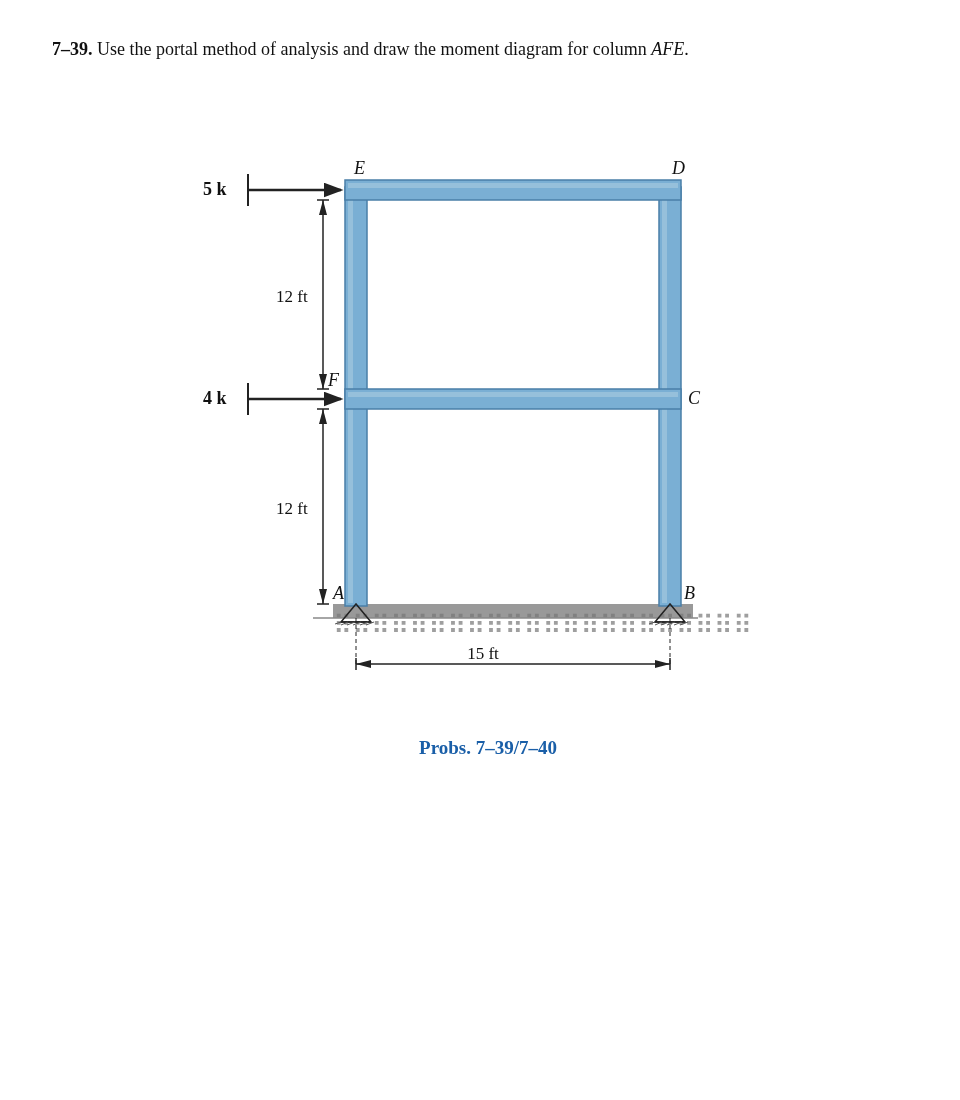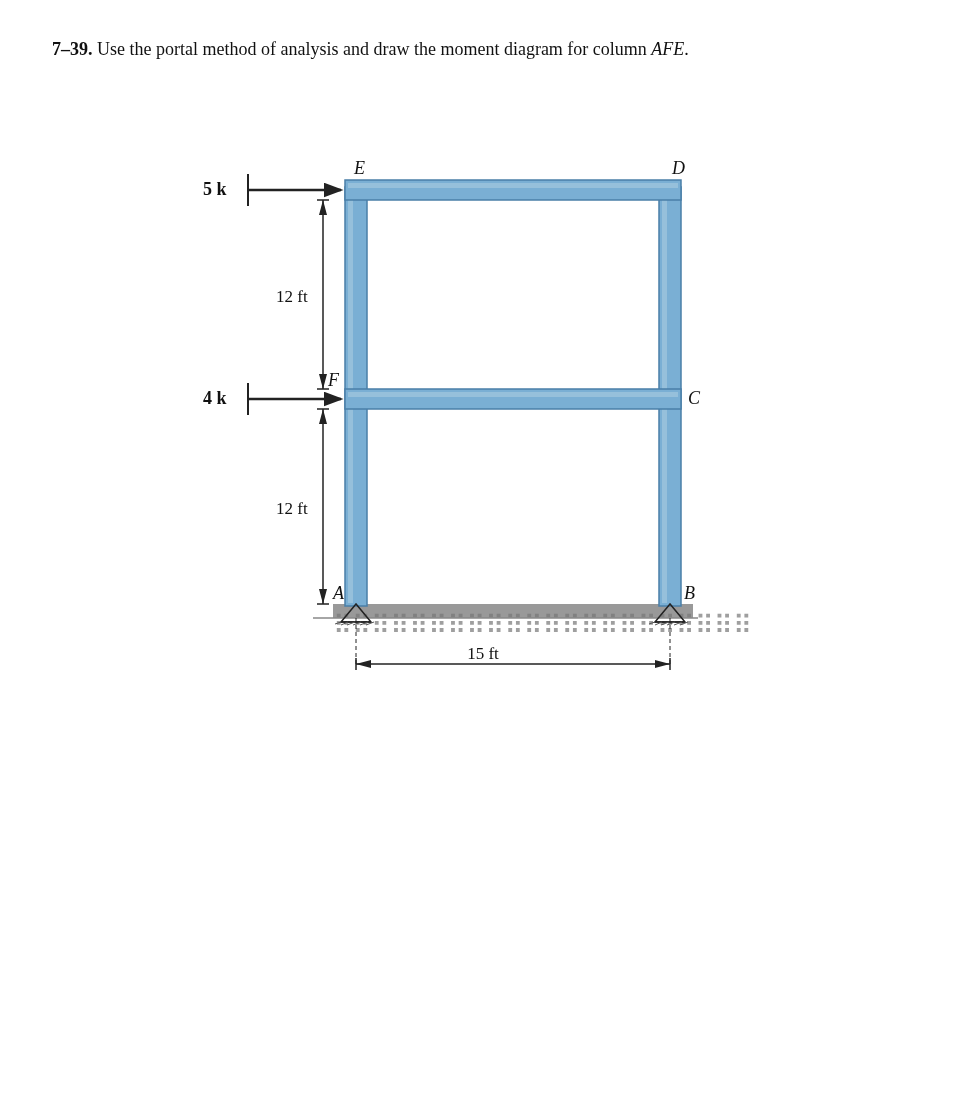--- a/index.html
+++ b/index.html
@@ -171,15 +171,18 @@
         <text x="494" y="80" font-size="18" fill="#111" font-style="italic">D</text>
 
         <text x="150" y="292" font-size="18" fill="#111" font-style="italic">F</text>
 
         <text x="510" y="310" font-size="18" fill="#111" font-style="italic">C</text>
 
         <text x="155" y="505" font-size="18" fill="#111" font-style="italic">A</text>
 
         <text x="506" y="505" font-size="18" fill="#111" font-style="italic">B</text>
       </svg>
+      <div class="caption">
+        <span>Probs. 7–39/7–40</span>
+      </div>
     </div>
   </div>
 </div>
 
 </body></html>

